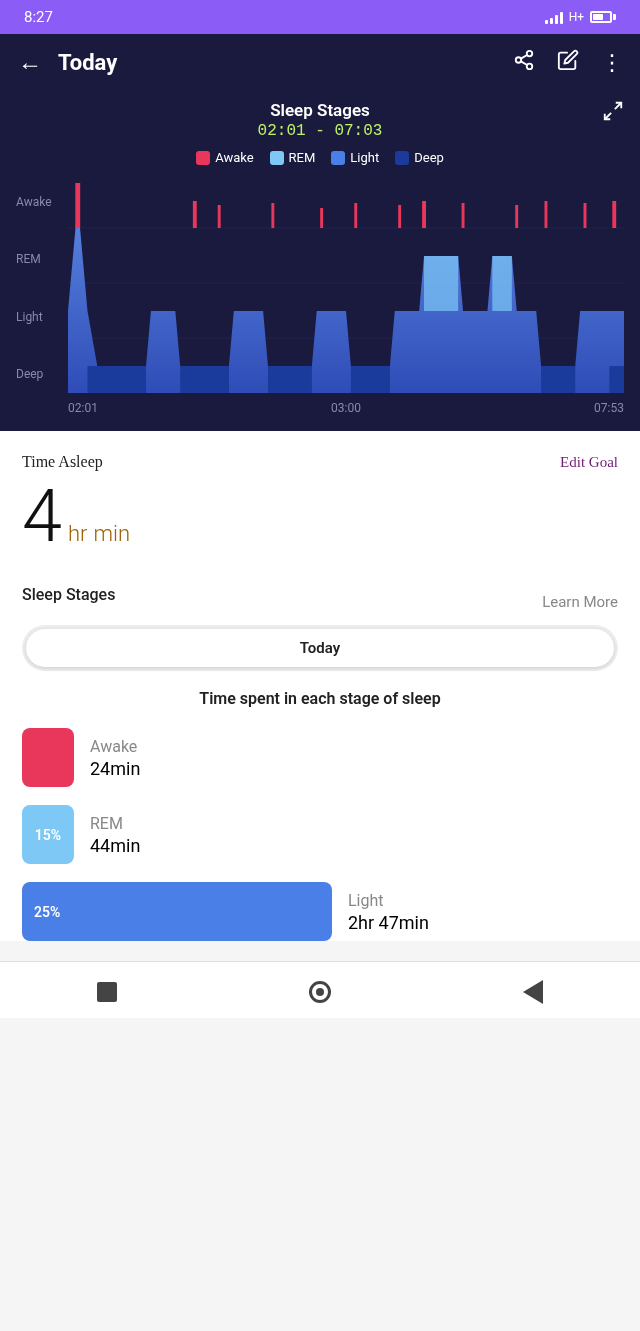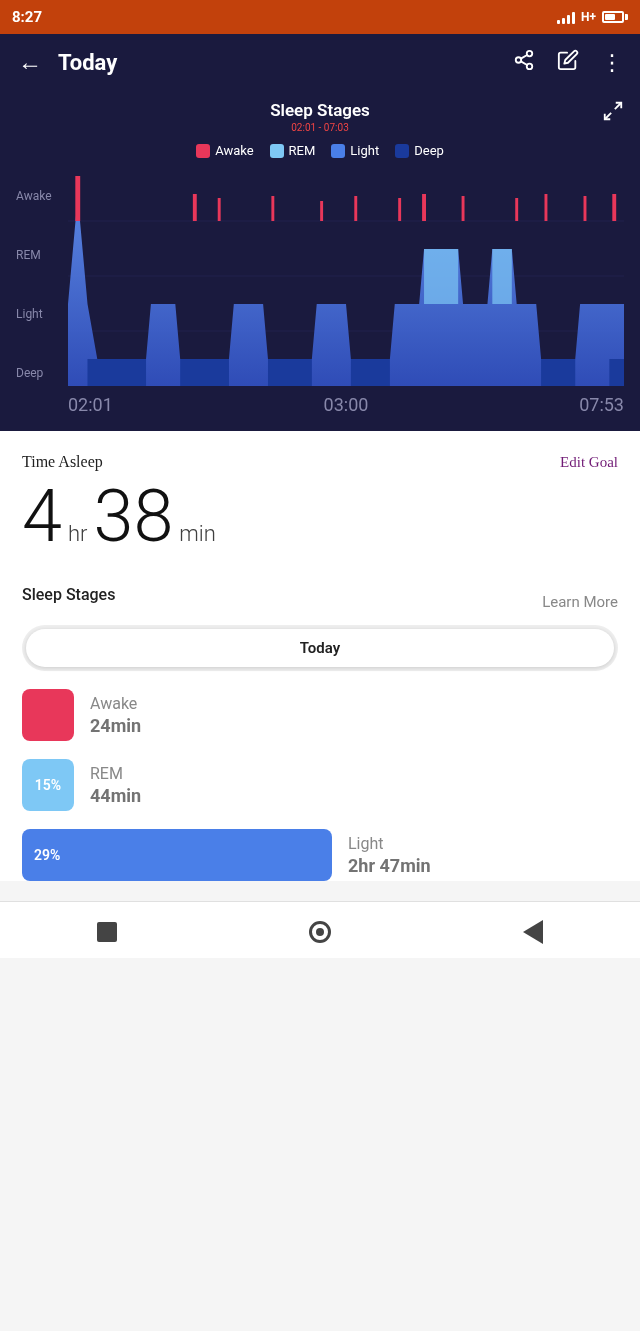--- a/index.html
+++ b/index.html
@@ -7,28 +7,28 @@
     body {
       width: 640px;
       min-height: 1331px;
       font-family: 'Roboto', Arial, sans-serif;
       background: #f5f5f5;
       overflow-x: hidden;
     }
 
     
     .status-bar {
-      background: #c2410c;
+      background: #8b5cf6;
       color: white;
       display: flex;
       justify-content: space-between;
       align-items: center;
-      padding: 8px 12px;
+      padding: 8px 24px;
       font-size: 15px;
-      font-weight: 700;
+      font-weight: 400;
     }
     .status-right {
       display: flex;
       align-items: center;
       gap: 6px;
       font-size: 13px;
     }
     .signal-bars {
       display: flex; align-items: flex-end; gap: 2px; height: 14px;
     }
@@ -99,23 +99,24 @@
       position: relative;
     }
     .chart-title-text {
       text-align: center;
     }
     .chart-title-text h2 {
       font-size: 17px;
       font-weight: 600;
     }
     .chart-title-text p {
-      font-size: 10px;
-      color: #ef4444;
+      font-size: 16px;
+      color: #bef264;
       margin-top: 2px;
+      font-family: Liberation Mono, monospace;
     }
     .expand-icon {
       position: absolute;
       right: 0;
       top: 0;
       font-size: 18px;
       cursor: pointer;
       color: white;
     }
 
@@ -163,21 +164,21 @@
       display: flex;
       align-items: center;
     }
     .chart-area {
       margin-left: 52px;
       position: relative;
     }
     .chart-x-labels {
       display: flex;
       justify-content: space-between;
-      font-size: 18px;
+      font-size: 12px;
       color: #8888aa;
       margin-left: 52px;
       padding: 4px 0 10px 0;
       gap: 44px;
     }
 
     
     .main-content {
       background: white;
       padding: 22px 22px 0 22px;
@@ -208,21 +209,21 @@
       margin: 8px 0 24px 0;
     }
     .time-big {
       font-size: 72px;
       font-weight: 300;
       color: #111;
       line-height: 1;
     }
     .time-unit {
       font-size: 22px;
-      color: #404040;
+      color: #a16207;
       font-weight: 300;
       text-align: right;
     }
 
     
     .sleep-stages-row {
       display: flex;
       justify-content: space-between;
       align-items: center;
       margin-bottom: 14px;
@@ -271,43 +272,43 @@
 
     
     .stage-item {
       display: flex;
       align-items: center;
       margin-bottom: 18px;
       gap: 16px;
     }
     .stage-color-box {
       width: 52px;
-      height: 52px;
+      height: 59px;
       border-radius: 8px;
       flex-shrink: 0;
       display: flex;
       align-items: center;
       justify-content: center;
       color: white;
       font-size: 15px;
       font-weight: 600;
     }
     .stage-info {
       display: flex;
       flex-direction: column;
       gap: 2px;
     }
     .stage-name {
       font-size: 16px;
       color: #888;
     }
     .stage-time {
       font-size: 18px;
-      font-weight: 700;
-      color: #737373;
+      font-weight: 400;
+      color: #000000;
     }
 
     
     .bottom-nav {
       background: white;
       display: flex;
       justify-content: space-around;
       align-items: center;
       padding: 16px 0 12px 0;
       border-top: 1px solid #e0e0e0;
@@ -583,33 +584,33 @@
 
 <div class="main-content">
 
   <div class="time-asleep-row">
     <span class="section-label">Time Asleep</span>
     <span class="edit-goal-btn">Edit Goal</span>
   </div>
   <div class="time-display">
     <span class="time-big">4</span>
     <span class="time-unit">hr</span>
-    <span class="time-big">38</span>
     <span class="time-unit">min</span>
   </div>
 
   <div class="sleep-stages-row">
     <span class="section-label">Sleep Stages</span>
     <span class="learn-more-btn">Learn More</span>
   </div>
 
   <div class="tabs-container">
     <div class="tab-btn active">Today</div>
   </div>
 
+  <div class="time-spent-label">Time spent in each stage of sleep</div>
 
   <div class="stage-item">
     <div class="stage-color-box" style="background:#e8375a;"></div>
     <div class="stage-info">
       <span class="stage-name">Awake</span>
       <span class="stage-time">24min</span>
     </div>
   </div>
 
   <div class="stage-item">
@@ -617,21 +618,21 @@
       <span style="font-size:14px;font-weight:600;color:white;">15%</span>
     </div>
     <div class="stage-info">
       <span class="stage-name">REM</span>
       <span class="stage-time">44min</span>
     </div>
   </div>
 
   <div class="stage-item">
     <div class="stage-color-box stage-item-light" style="background:#4a7fe8; width:310px; position:relative;">
-      <span style="position:absolute;left:12px;font-size:14px;font-weight:600;color:white;">29%</span>
+      <span style="position:absolute;left:12px;font-size:14px;font-weight:600;color:white;">25%</span>
     </div>
     <div class="stage-info">
       <span class="stage-name">Light</span>
       <span class="stage-time">2hr 47min</span>
     </div>
   </div>
 
 </div>
 
 <div class="bottom-nav">

